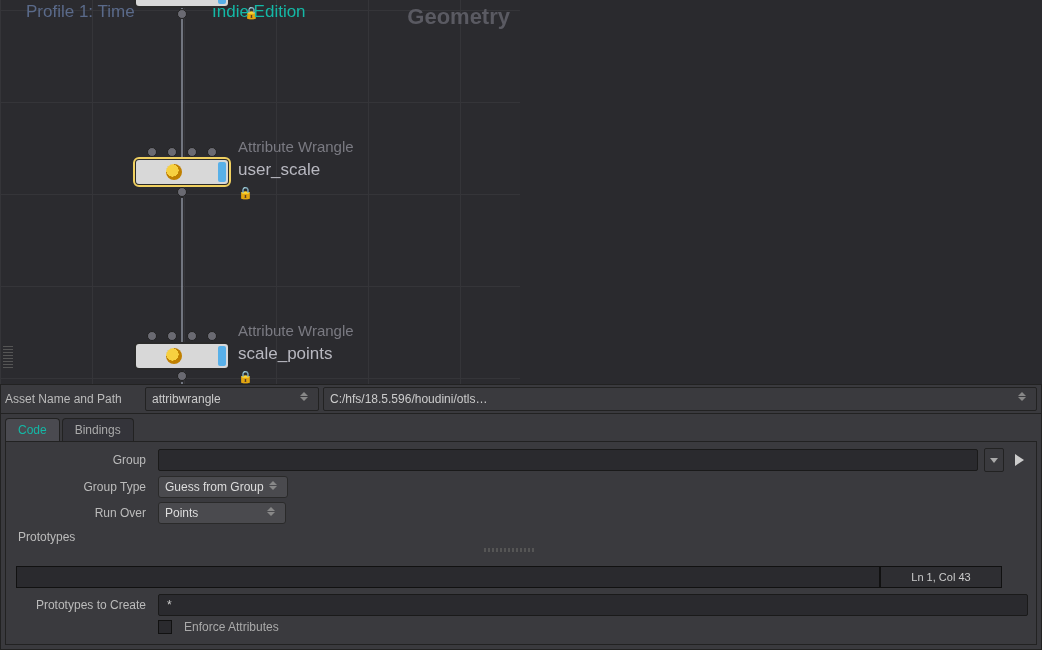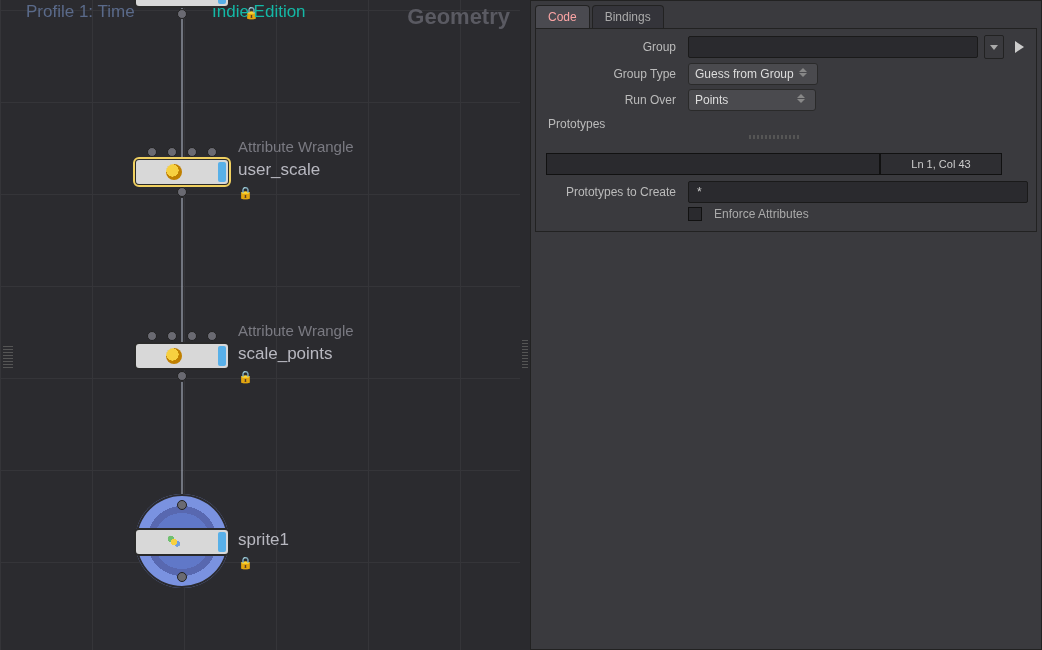--- a/index.html
+++ b/index.html
@@ -10,20 +10,21 @@
     background: #2a2a2e;
     font-family: "Segoe UI", Arial, sans-serif;
     font-size: 12px;
     color: #aaa;
     overflow: hidden;
   }
   .root {
     display: flex;
     width: 100%;
     height: 100%;
+    flex-direction: column;
   }
   
   .network-pane {
     position: relative;
     width: 520px;
     height: 100%;
     background: #2b2b2f;
     overflow: hidden;
   }
   .grid {
@@ -272,21 +273,21 @@
     color: #aaa;
     font-size: 12px;
     border: 1px solid #222;
     border-bottom: none;
     border-radius: 4px 4px 0 0;
     margin-right: 2px;
     cursor: pointer;
   }
   .tab.active {
     background: #4a4a50;
-    color: #fca5a5;
+    color: #14b8a6;
   }
   .panel {
     background: #3a3a3e;
     padding: 4px 4px 8px 4px;
     border: 1px solid #222;
     margin: 0 4px 4px 4px;
     border-top: none;
   }
 
   .vex-label {
@@ -482,20 +483,37 @@
       <div class="node-lock">🔒</div>
     </div>
   </div>
 
   <div class="splitter">
     <div class="grab"></div>
   </div>
 
   <div class="param-pane">
 
+    <div class="asset-row">
+      <div class="albl">Asset Name and Path</div>
+      <div class="afield" style="flex:0 0 160px">
+        <span>attribwrangle</span>
+        <div class="spinner-btns">
+            <div class="up"></div>
+            <div class="dn"></div>
+          </div>
+      </div>
+      <div class="afield">
+        <span>C:/hfs/18.5.596/houdini/otls…</span>
+        <div class="spinner-btns">
+            <div class="up"></div>
+            <div class="dn"></div>
+          </div>
+      </div>
+    </div>
 
     <div class="tabs">
       <div class="tab active">Code</div>
       <div class="tab">Bindings</div>
     </div>
 
     <div class="panel">
 
       <div class="row group-row">
         <div class="label">Group</div>

